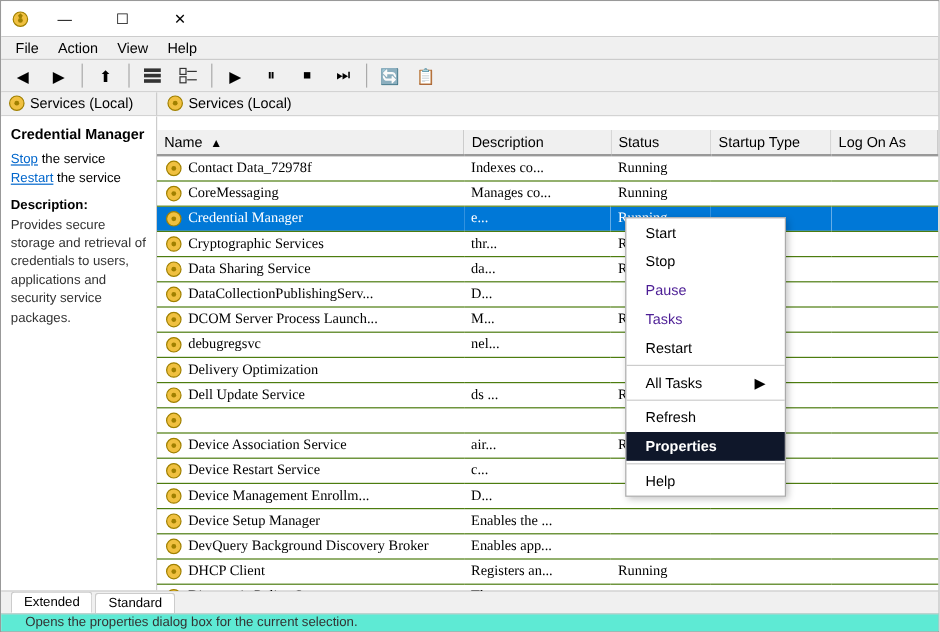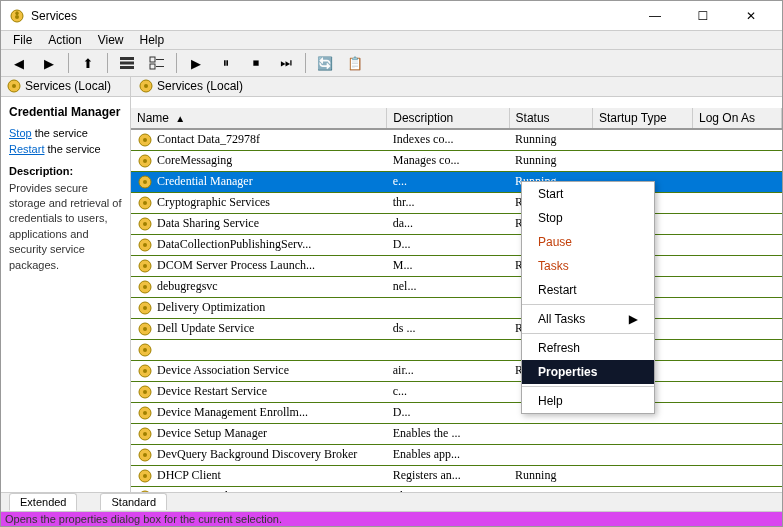--- a/index.html
+++ b/index.html
@@ -191,38 +191,37 @@
       margin-right: 4px;
     }
     .td-name {
       display: flex;
       align-items: center;
     }
 
     
     .status-bar {
       height: 22px;
-      background: #d946ef;
+      background: #5eead4;
       border-top: 1px solid #ccc;
       display: flex;
       align-items: center;
-      padding: 0 4px;
+      padding: 0 20px;
       font-size: 11px;
       color: #333;
     }
 
     
     .tabs-bar {
       height: 22px;
       background: #f0f0f0;
       border-top: 1px solid #ccc;
       display: flex;
-      align-items: center;
+      align-items: flex-end;
       padding: 0 8px;
-      gap: 21px;
     }
     .tab {
       padding: 2px 10px;
       border: 1px solid #ccc;
       border-bottom: none;
       background: #fff;
       cursor: pointer;
       font-size: 11px;
       margin-right: 2px;
       border-radius: 3px 3px 0 0;
@@ -247,21 +246,21 @@
       margin-top: 14px;
     }
     .context-menu-item {
       padding: 5px 16px;
       cursor: pointer;
       display: flex;
       align-items: center;
       justify-content: space-between;
     }
     .context-menu-item.disabled {
-      color: #c2410c;
+      color: #4c1d95;
       cursor: default;
     }
     .context-menu-item.selected {
       background: #0f172a;
       color: #fff;
       font-weight: bold;
     }
     .context-menu-sep {
       height: 1px;
       background: #ccc;
@@ -324,21 +323,20 @@
 <div class="window-frame">
 
   <div class="title-bar">
     <div class="title-bar-icon">
       <svg width="16" height="16" viewBox="0 0 16 16">
         <circle cx="8" cy="8" r="6" fill="#f0c040" stroke="#a08000" stroke-width="1"></circle>
         <path d="M6 5 L8 3 L10 5 L9 7 L7 7 Z" fill="#a08000"></path>
         <circle cx="8" cy="9" r="2" fill="#a08000"></circle>
       </svg>
     </div>
-    <span class="title-bar-text">Services</span>
     <div class="title-bar-controls">
       <button class="title-bar-btn">—</button>
       <button class="title-bar-btn">☐</button>
       <button class="title-bar-btn close">✕</button>
     </div>
   </div>
 
   <div class="menu-bar">
     <span class="menu-item">File</span>
     <span class="menu-item">Action</span>

